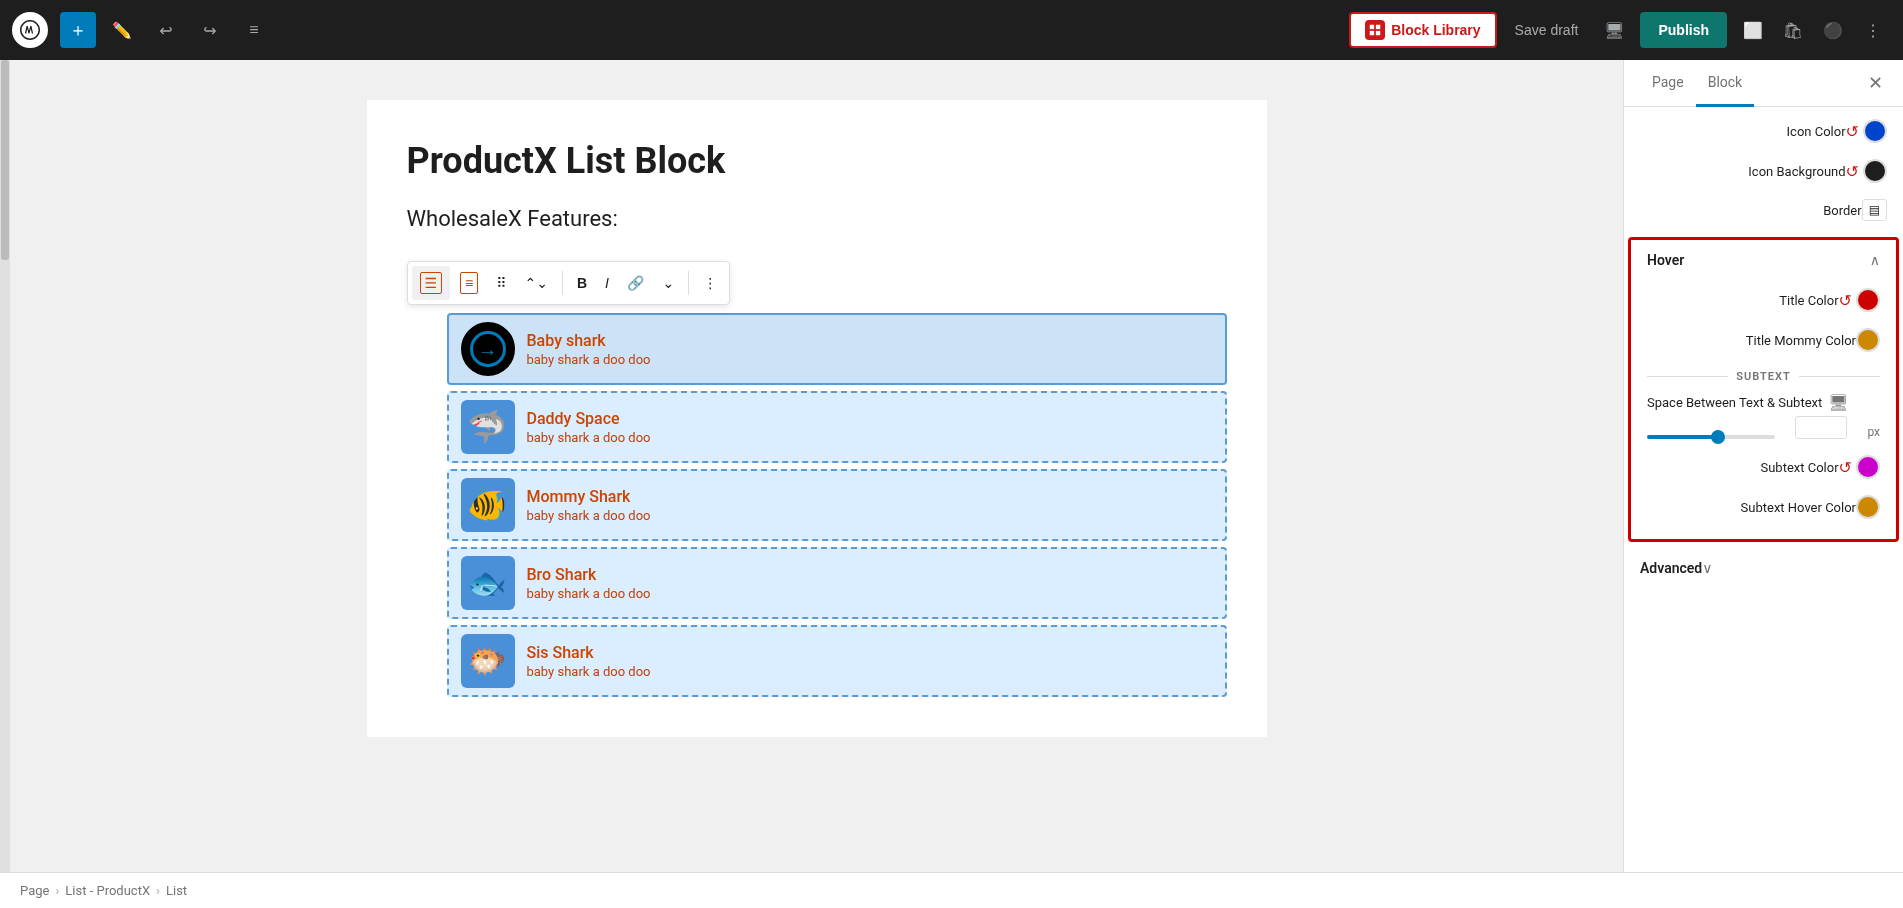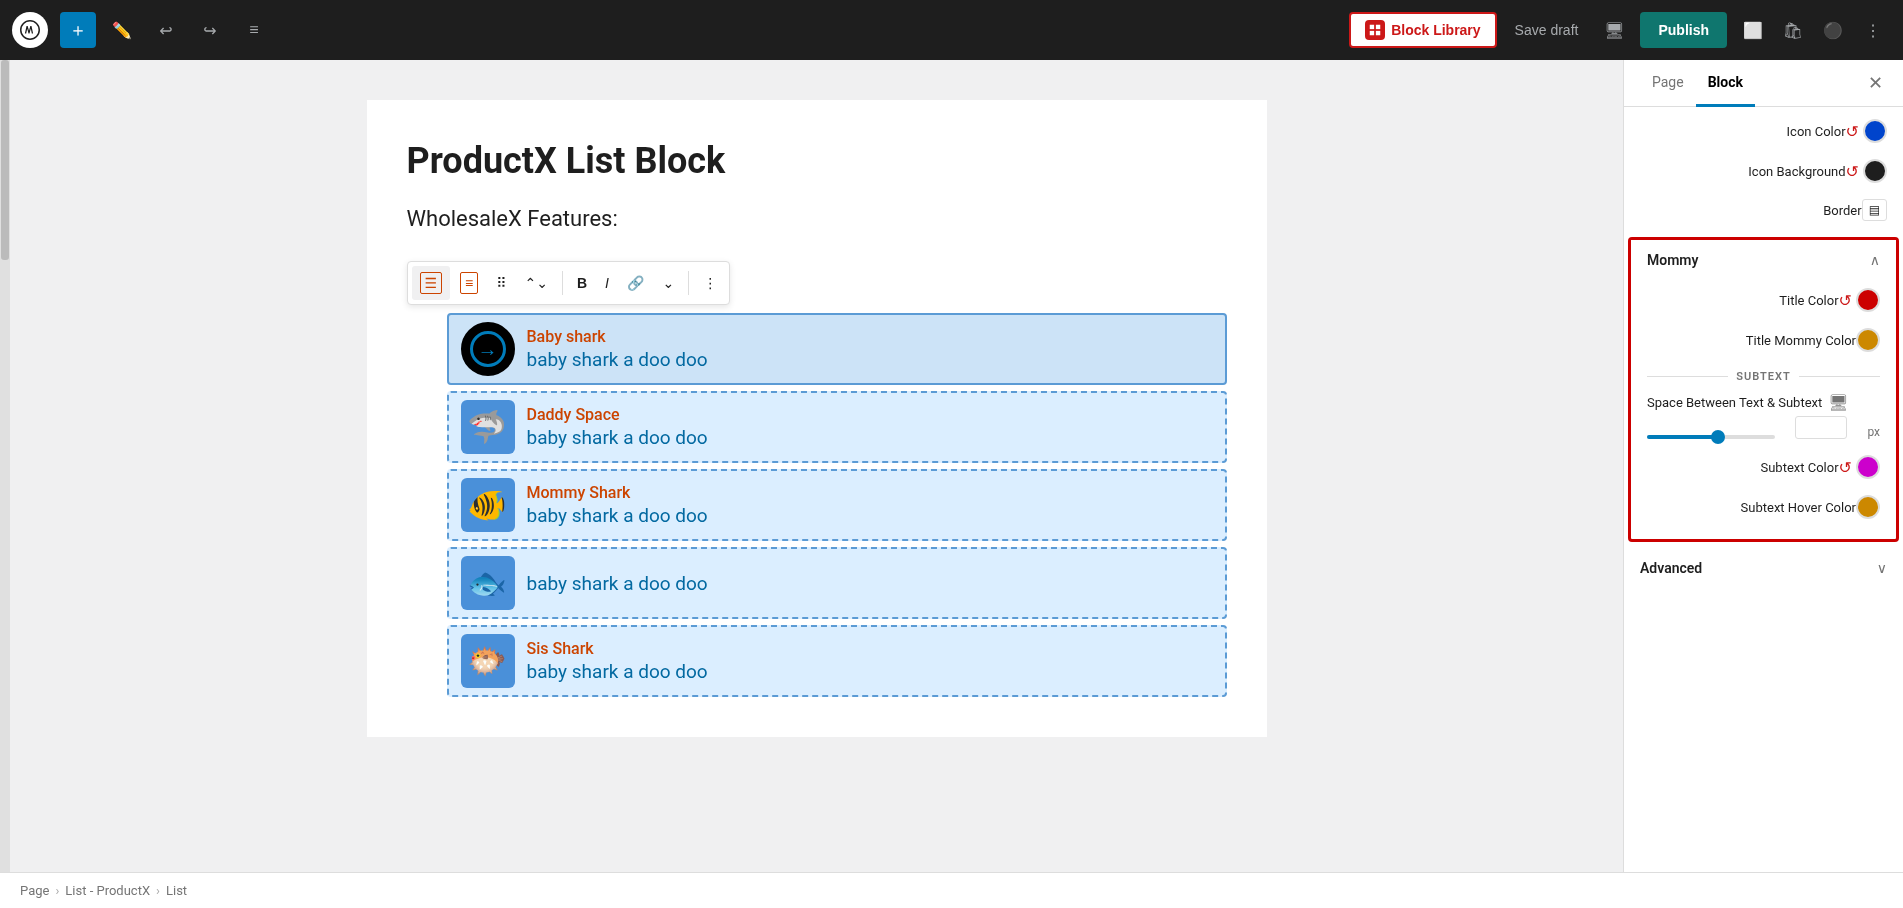--- a/index.html
+++ b/index.html
@@ -65,41 +65,41 @@
     .list-item:first-child { background: #cce3f7; border: 2px solid #5b9bd5; }
     .list-item-icon {
       width: 54px; height: 54px; background: #007cba; border-radius: 50%; display: flex; align-items: center; justify-content: center; flex-shrink: 0; overflow: hidden;
     }
     .list-item:first-child .list-item-icon { background: #000; border: 2px solid #000; }
     .list-item-icon-arrow {
       width: 36px; height: 36px; border: 3px solid #007cba; border-radius: 50%; display: flex; align-items: center; justify-content: center; color: #007cba; font-size: 20px; font-weight: 700;
     }
     .list-item-text { flex: 1; }
     .list-item-title { color: #cc4400; font-size: 16px; font-weight: 500; margin-bottom: 2px; }
-    .list-item-subtitle { color: #0369a1; font-size: 19px; }
+    .list-item-subtitle { color: #c2410c; font-size: 13px; }
 
     
     .editor-scrollbar {
       width: 10px; background: #e0e0e0; flex-shrink: 0; position: relative;
     }
     .editor-scrollbar-thumb {
       position: absolute; top: 0; left: 1px; right: 1px; height: 200px; background: #bbb; border-radius: 3px;
     }
 
     
     .sidebar {
       width: 280px; background: #fff; border-left: 1px solid #ddd; display: flex; flex-direction: column; flex-shrink: 0; overflow-y: auto;
     }
     .sidebar-tabs {
       display: flex; align-items: center; border-bottom: 1px solid #ddd; padding: 0 16px; position: relative; flex-shrink: 0;
     }
     .sidebar-tab {
       padding: 14px 12px; font-size: 14px; color: #757575; cursor: pointer; border-bottom: 3px solid transparent; margin-bottom: -1px;
     }
-    .sidebar-tab.active { color: #000000; border-bottom-color: #007cba; font-weight: 700; }
+    .sidebar-tab.active { color: #737373; border-bottom-color: #007cba; font-weight: 400; }
     .sidebar-close {
       margin-left: auto; background: transparent; border: none; cursor: pointer; font-size: 18px; color: #757575; padding: 4px;
     }
     .sidebar-section-title { font-size: 14px; font-weight: 600; color: #1e1e1e; }
     .sidebar-section-toggle { color: #757575; font-size: 14px; }
 
     
     .color-row {
       display: flex; align-items: center; justify-content: flex-end; padding: 8px 0; min-height: 36px;
     }
@@ -135,21 +135,21 @@
       position: absolute; top: 50%; transform: translateY(-50%); left: 55%; width: 14px; height: 14px; background: #007cba; border-radius: 50%; margin-left: -7px;
     }
     .slider-input {
       width: 52px; border: 1px solid #ddd; border-radius: 3px; text-align: center; font-size: 13px; padding: 3px;
     }
     .slider-unit { font-size: 12px; color: #757575; }
 
     
     .advanced-section { padding: 0 16px; }
     .advanced-header {
-      display: flex; align-items: center; justify-content: space-between; padding: 14px 0; cursor: pointer;
+      display: flex; align-items: center; justify-content: flex-start; padding: 14px 0; cursor: pointer;
     }
 
     
     .breadcrumb {
       background: #fff; border-top: 1px solid #ddd; padding: 10px 20px; display: flex; align-items: center; gap: 6px; font-size: 13px; color: #757575; flex-shrink: 0;
     }
     .breadcrumb-sep { color: #aaa; }
     .breadcrumb-link { cursor: pointer; color: #757575; }
 
     
@@ -288,20 +288,21 @@
             <div class="list-item-title">Mommy Shark</div>
             <div class="list-item-subtitle">baby shark a doo doo</div>
           </div>
         </div>
 
         <div class="list-item">
           <div class="list-item-icon" style="background:#4a90d9; border-radius:6px; font-size:32px; width:54px; height:54px; display:flex; align-items:center; justify-content:center;">
             <span>🐟</span>
           </div>
           <div class="list-item-text">
+            <div class="list-item-title">Bro Shark</div>
             <div class="list-item-subtitle">baby shark a doo doo</div>
           </div>
         </div>
 
         <div class="list-item">
           <div class="list-item-icon" style="background:#4a90d9; border-radius:6px; font-size:32px; width:54px; height:54px; display:flex; align-items:center; justify-content:center;">
             <span>🐡</span>
           </div>
           <div class="list-item-text">
             <div class="list-item-title">Sis Shark</div>
@@ -353,21 +354,21 @@
         <div class="color-row-controls">
           <button class="border-icon-btn">
             <span>▤</span>
           </button>
         </div>
       </div>
     </div>
 
     <div class="text-section-highlighted">
       <div class="text-section-header">
-        <span class="sidebar-section-title">Mommy</span>
+        <span class="sidebar-section-title">Hover</span>
         <span class="sidebar-section-toggle">∧</span>
       </div>
       <div style="padding: 0 16px 12px;">
 
         <div class="color-row">
           <span class="color-row-label">Title Color</span>
           <div class="color-row-controls">
             <button class="color-reset-btn">
               <span>↺</span>
             </button>

